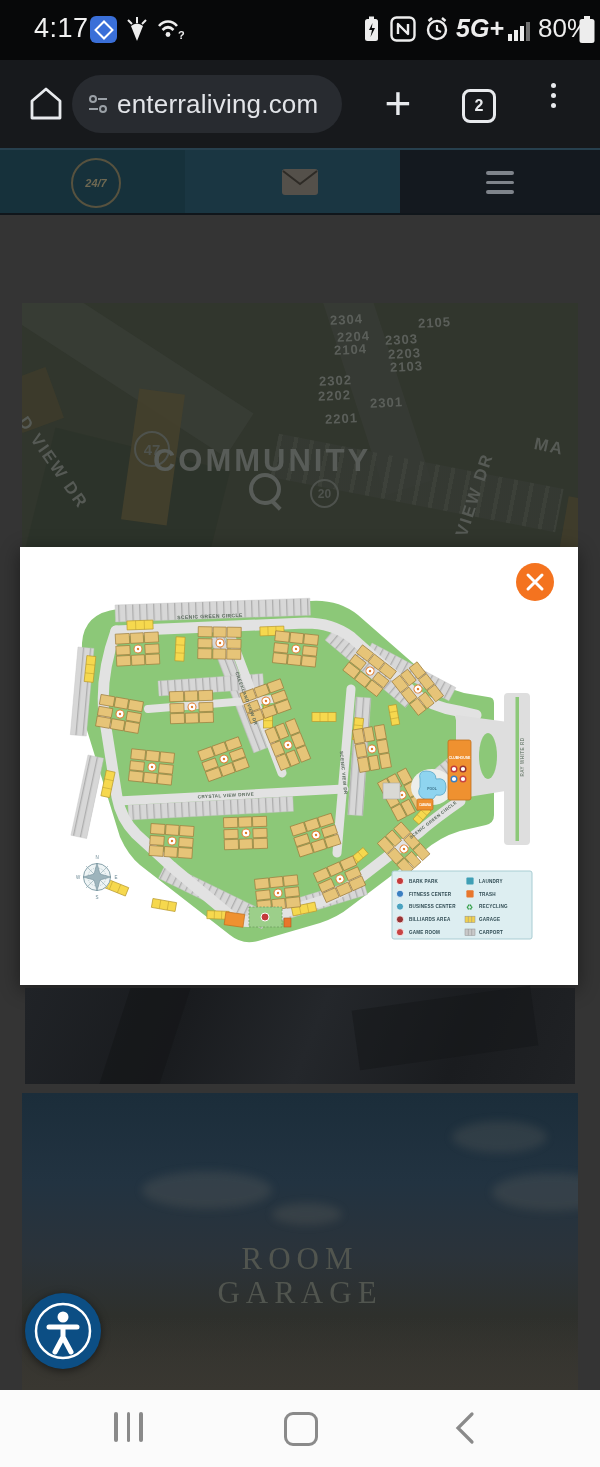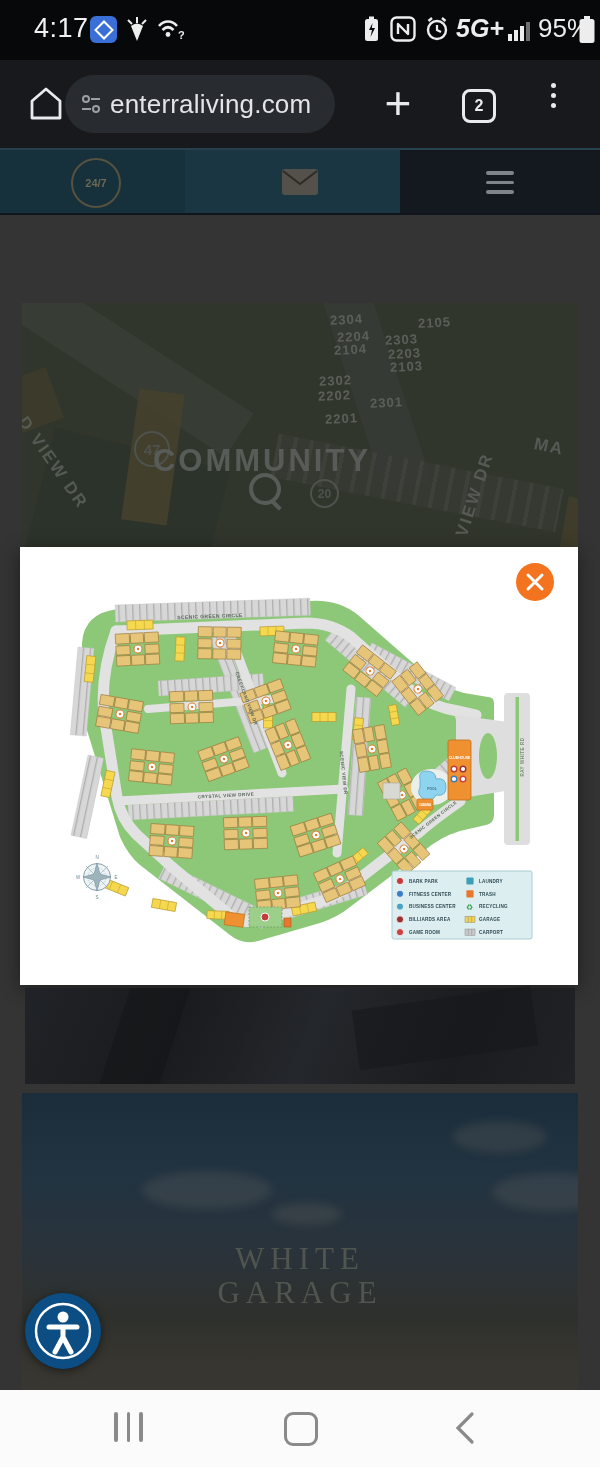--- a/index.html
+++ b/index.html
@@ -7,35 +7,35 @@
           font-family:"Liberation Sans",sans-serif;}
   .abs{position:absolute;}
   
   .statusbar{position:absolute;left:0;top:0;width:600px;height:60px;background:#070809;color:#f1f1f1;}
   .sb-time{position:absolute;left:34px;top:13px;font-size:27px;font-weight:400;letter-spacing:.5px;}
   .sb-badge{position:absolute;left:90px;top:16px;width:27px;height:27px;border-radius:6px;background:#3a6fd8;
             display:flex;align-items:center;justify-content:center;}
   .sb-badge i{display:block;width:10px;height:10px;border:2.2px solid #fff;transform:rotate(45deg);}
   
   .chromebar{position:absolute;left:0;top:60px;width:600px;height:88px;background:#17191c;border-bottom:2px solid #27404e;}
-  .urlpill{position:absolute;left:65px;top:15px;width:270px;height:58px;background:#282b30;border-radius:29px;
+  .urlpill{position:absolute;left:72px;top:15px;width:270px;height:58px;background:#282b30;border-radius:29px;
            display:flex;align-items:center;overflow:hidden;padding-left:14px;box-sizing:border-box;}
   .urltext{color:#e2e4e8;font-size:26px;margin-left:7px;white-space:nowrap;letter-spacing:.2px;}
   .plusbtn{position:absolute;left:376px;top:13px;width:44px;height:60px;color:#e8eaed;font-size:46px;font-weight:300;
            display:flex;align-items:center;justify-content:center;}
   .tabbtn{position:absolute;left:462px;top:29px;width:28px;height:28px;border:3px solid #e8eaed;border-radius:8px;
           color:#e8eaed;font-size:16px;font-weight:bold;display:flex;align-items:center;justify-content:center;}
   .dotsbtn{position:absolute;left:551px;top:23px;display:flex;flex-direction:column;gap:5px;}
   .dotsbtn i{width:5px;height:5px;border-radius:50%;background:#e8eaed;}
   
   .siteheader{position:absolute;left:0;top:150px;width:600px;height:63px;background:#1a3642;border-bottom:2px solid #10161b;}
   .sh-tile-l{position:absolute;left:0;top:0;width:185px;height:63px;background:#16313b;}
   .sh-tile-r{position:absolute;left:400px;top:0;width:200px;height:63px;background:#14191f;}
   .sh-logo{position:absolute;left:71px;top:8px;width:46px;height:46px;border:2px solid #57523f;border-radius:50%;
-           color:#6e6852;font-size:11px;font-weight:bold;display:flex;align-items:center;justify-content:center;}
+           color:#6e6852;font-size:11px;font-weight:bold;display:flex;align-items:center;justify-content:center;font-style:italic;}
   .sh-burger{position:absolute;left:486px;top:21px;display:flex;flex-direction:column;gap:6px;}
   .sh-burger i{width:28px;height:3.5px;border-radius:2px;background:#7f848b;}
   
   .bgmap{position:absolute;left:22px;top:303px;width:556px;height:682px;background:#31362d;overflow:hidden;}
   .bgmap .u{position:absolute;font-size:13px;font-weight:bold;color:#5b5f5a;letter-spacing:1px;transform:rotate(-3deg);}
   .bg-shape{position:absolute;}
   .bg-title{position:absolute;left:90px;width:300px;text-align:center;color:#585c58;font-weight:600;letter-spacing:3px;}
   .bg-badge{position:absolute;border:2.5px solid #4e524d;border-radius:50%;color:#4e524d;font-weight:bold;
             display:flex;align-items:center;justify-content:center;}
   .bg-street{position:absolute;color:#565a55;font-weight:600;font-size:17px;letter-spacing:2px;white-space:nowrap;}
@@ -98,21 +98,21 @@
       <path d="M13,10 V15 L17,17" stroke="#ededed" stroke-width="2.2" fill="none"></path>
       <path d="M4.5,6 L8,3 M21.5,6 L18,3" stroke="#ededed" stroke-width="2.4"></path>
     </svg>
     <span class="abs" style="left:456px;top:14px;font-size:25px;font-style:italic;font-weight:bold;color:#ededed">5G+</span>
     <svg class="abs" style="left:508px;top:19px" width="26" height="24">
       <rect x="0" y="15" width="4" height="7" fill="#ededed"></rect>
       <rect x="6" y="11" width="4" height="11" fill="#ededed"></rect>
       <rect x="12" y="7" width="4" height="15" fill="#ededed"></rect>
       <rect x="18" y="3" width="4" height="19" fill="#6f6f6f"></rect>
     </svg>
-    <span class="abs" style="left:538px;top:13px;font-size:26px;color:#ededed">95%</span>
+    <span class="abs" style="left:538px;top:13px;font-size:26px;color:#ededed">80%</span>
     <svg class="abs" style="left:578px;top:15px" width="18" height="30">
       <rect x="6" y="1" width="6" height="3" fill="#ededed"></rect>
       <rect x="1.5" y="4" width="15" height="24" rx="2.5" fill="#ededed"></rect>
     </svg>
   </div>
 
   <div class="chromebar">
     <svg class="abs" style="left:26px;top:24px" width="40" height="40">
       <path d="M6,17 L20,5 L34,17 V34 H6 Z" stroke="#e8eaed" stroke-width="2.8" fill="none" stroke-linejoin="round"></path>
     </svg>
@@ -597,21 +597,21 @@
   <div class="photodark">
     <i style="left:90px;top:0;width:60px;height:96px;transform:skewX(-18deg);opacity:.6"></i>
     <i style="left:330px;top:10px;width:180px;height:60px;transform:rotate(-8deg);opacity:.5"></i>
   </div>
 
   <div class="gallery">
     <div class="cloud" style="left:120px;top:78px;width:130px;height:38px"></div>
     <div class="cloud" style="left:430px;top:28px;width:95px;height:32px"></div>
     <div class="cloud" style="left:470px;top:80px;width:120px;height:38px"></div>
     <div class="cloud" style="left:250px;top:110px;width:70px;height:22px"></div>
-    <span class="gal-title" style="top:148px">WHITE</span>
+    <span class="gal-title" style="top:148px">ROOM</span>
     <span class="gal-title" style="top:182px">GARAGE</span>
     <div class="gal-sil"></div>
   </div>
 
   <div class="a11y">
     <svg width="64" height="64">
       <circle cx="32" cy="32" r="27" fill="none" stroke="#ffffff" stroke-width="2.5"></circle>
       <circle cx="32" cy="18" r="5.5" fill="#ffffff"></circle>
       <path d="M18,28 H46 M32,28 V38 M32,38 L24,53 M32,38 L40,53" stroke="#ffffff" stroke-width="5" fill="none" stroke-linecap="round"></path>
     </svg>

